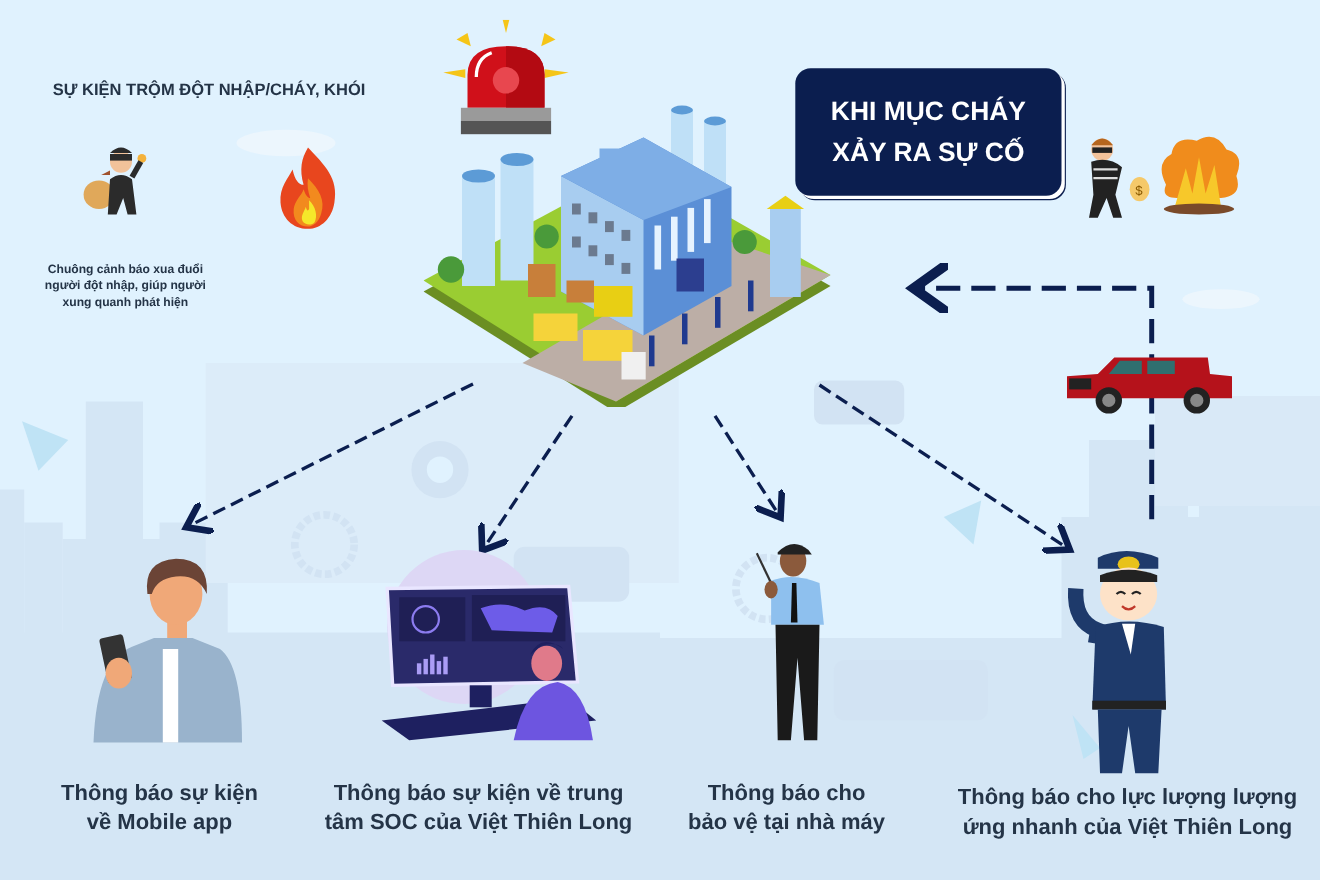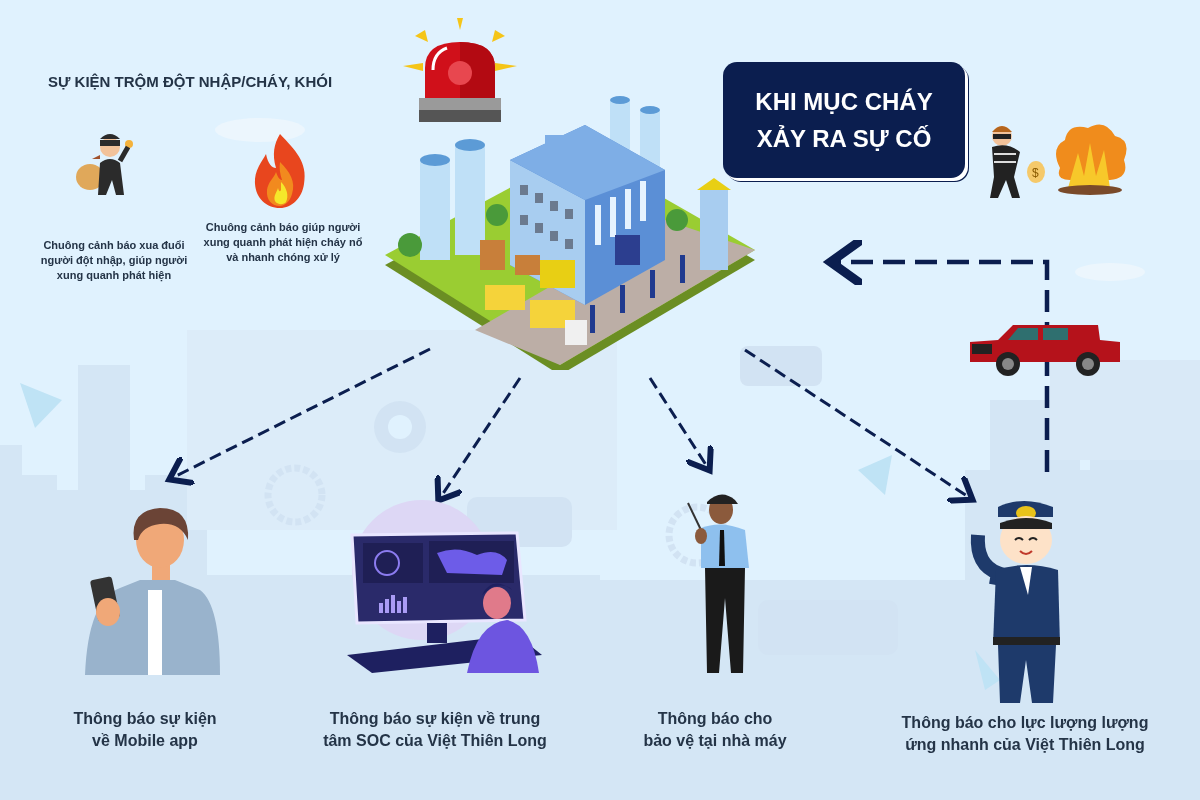--- a/index.html
+++ b/index.html
@@ -1,19 +1,19 @@
 <!DOCTYPE html>
 <html><head>
 <meta charset="utf-8">
 <style>
   html, body { margin:0; padding:0; }
   body { width:1200px; height:800px; overflow:hidden; background:#e0f2fe; font-family:"Liberation Sans", sans-serif; position:relative; }
   #stage { position:absolute; left:0; top:0; width:1200px; height:799px; }
   .txt { position:absolute; color:#243447; font-weight:700; text-align:center; line-height:1.35; white-space:pre-line; }
-  .cap { font-size:16px; color:#243447; }
+  .cap { font-size:20px; color:#243447; }
   .small { font-size:11px; font-weight:700; color:#243447; }
   .hdr { font-size:15px; text-align:left; }
   #callout { position:absolute; left:723px; top:62px; width:242px; height:116px; background:#0b1e4f; border-radius:14px; box-shadow:3px 3px 0 #ffffff, 4px 4px 0 #0b1e4f; color:#fff; font-weight:700; font-size:24px; line-height:1.55; display:flex; align-items:center; justify-content:center; text-align:center; white-space:pre-line; }
 </style>
 </head>
 <body>
 
 <div id="stage">
 
   <svg width="1200" height="800" style="position:absolute;left:0;top:0">
@@ -69,23 +69,20 @@
   </svg>
   <svg width="60" height="80" style="position:absolute;left:250px;top:132px">
     <path d="M30 2 C45 18 58 30 54 52 C52 66 42 76 30 76 C16 76 6 66 5 52 C4 38 12 30 16 22 C18 32 22 36 26 36 C22 22 24 12 30 2 Z" fill="#e8461e"></path>
     <path d="M30 30 C40 40 46 50 42 62 C40 70 34 74 30 74 C22 74 16 68 17 58 C18 50 24 46 26 40 C28 46 30 48 32 48 C30 42 29 36 30 30 Z" fill="#f28a1e"></path>
     <path d="M31 50 C37 56 39 64 36 70 C34 73 27 73 25 69 C23 64 27 60 28 56 C29 60 30 60 31 58 Z" fill="#f5e82a"></path>
   </svg>
 
   <div class="txt small" style="left:34px;top:222px;width:160px;margin-top:16px;">Chuông cảnh báo xua đuổi
 người đột nhập, giúp người
 xung quanh phát hiện</div>
-  <div class="txt small" style="left:203px;top:220px;width:160px;">Chuông cảnh báo giúp người
-xung quanh phát hiện cháy nổ
-và nhanh chóng xử lý</div>
 
   <svg width="140" height="110" style="position:absolute;left:395px;top:18px">
     <polygon points="62,0 68,0 65,12" fill="#f5c518"></polygon>
     <polygon points="20,18 30,12 33,24" fill="#f5c518"></polygon>
     <polygon points="100,12 110,18 97,24" fill="#f5c518"></polygon>
     <polygon points="8,48 28,45 28,53" fill="#f5c518"></polygon>
     <polygon points="100,45 122,48 100,53" fill="#f5c518"></polygon>
     <path d="M30 80 L30 50 Q30 24 65 24 Q100 24 100 50 L100 80 Z" fill="#d0101a"></path>
     <path d="M65 24 Q100 24 100 50 L100 80 L65 80 Z" fill="#b30a12"></path>
     <circle cx="65" cy="55" r="12" fill="#e8474f"></circle>

